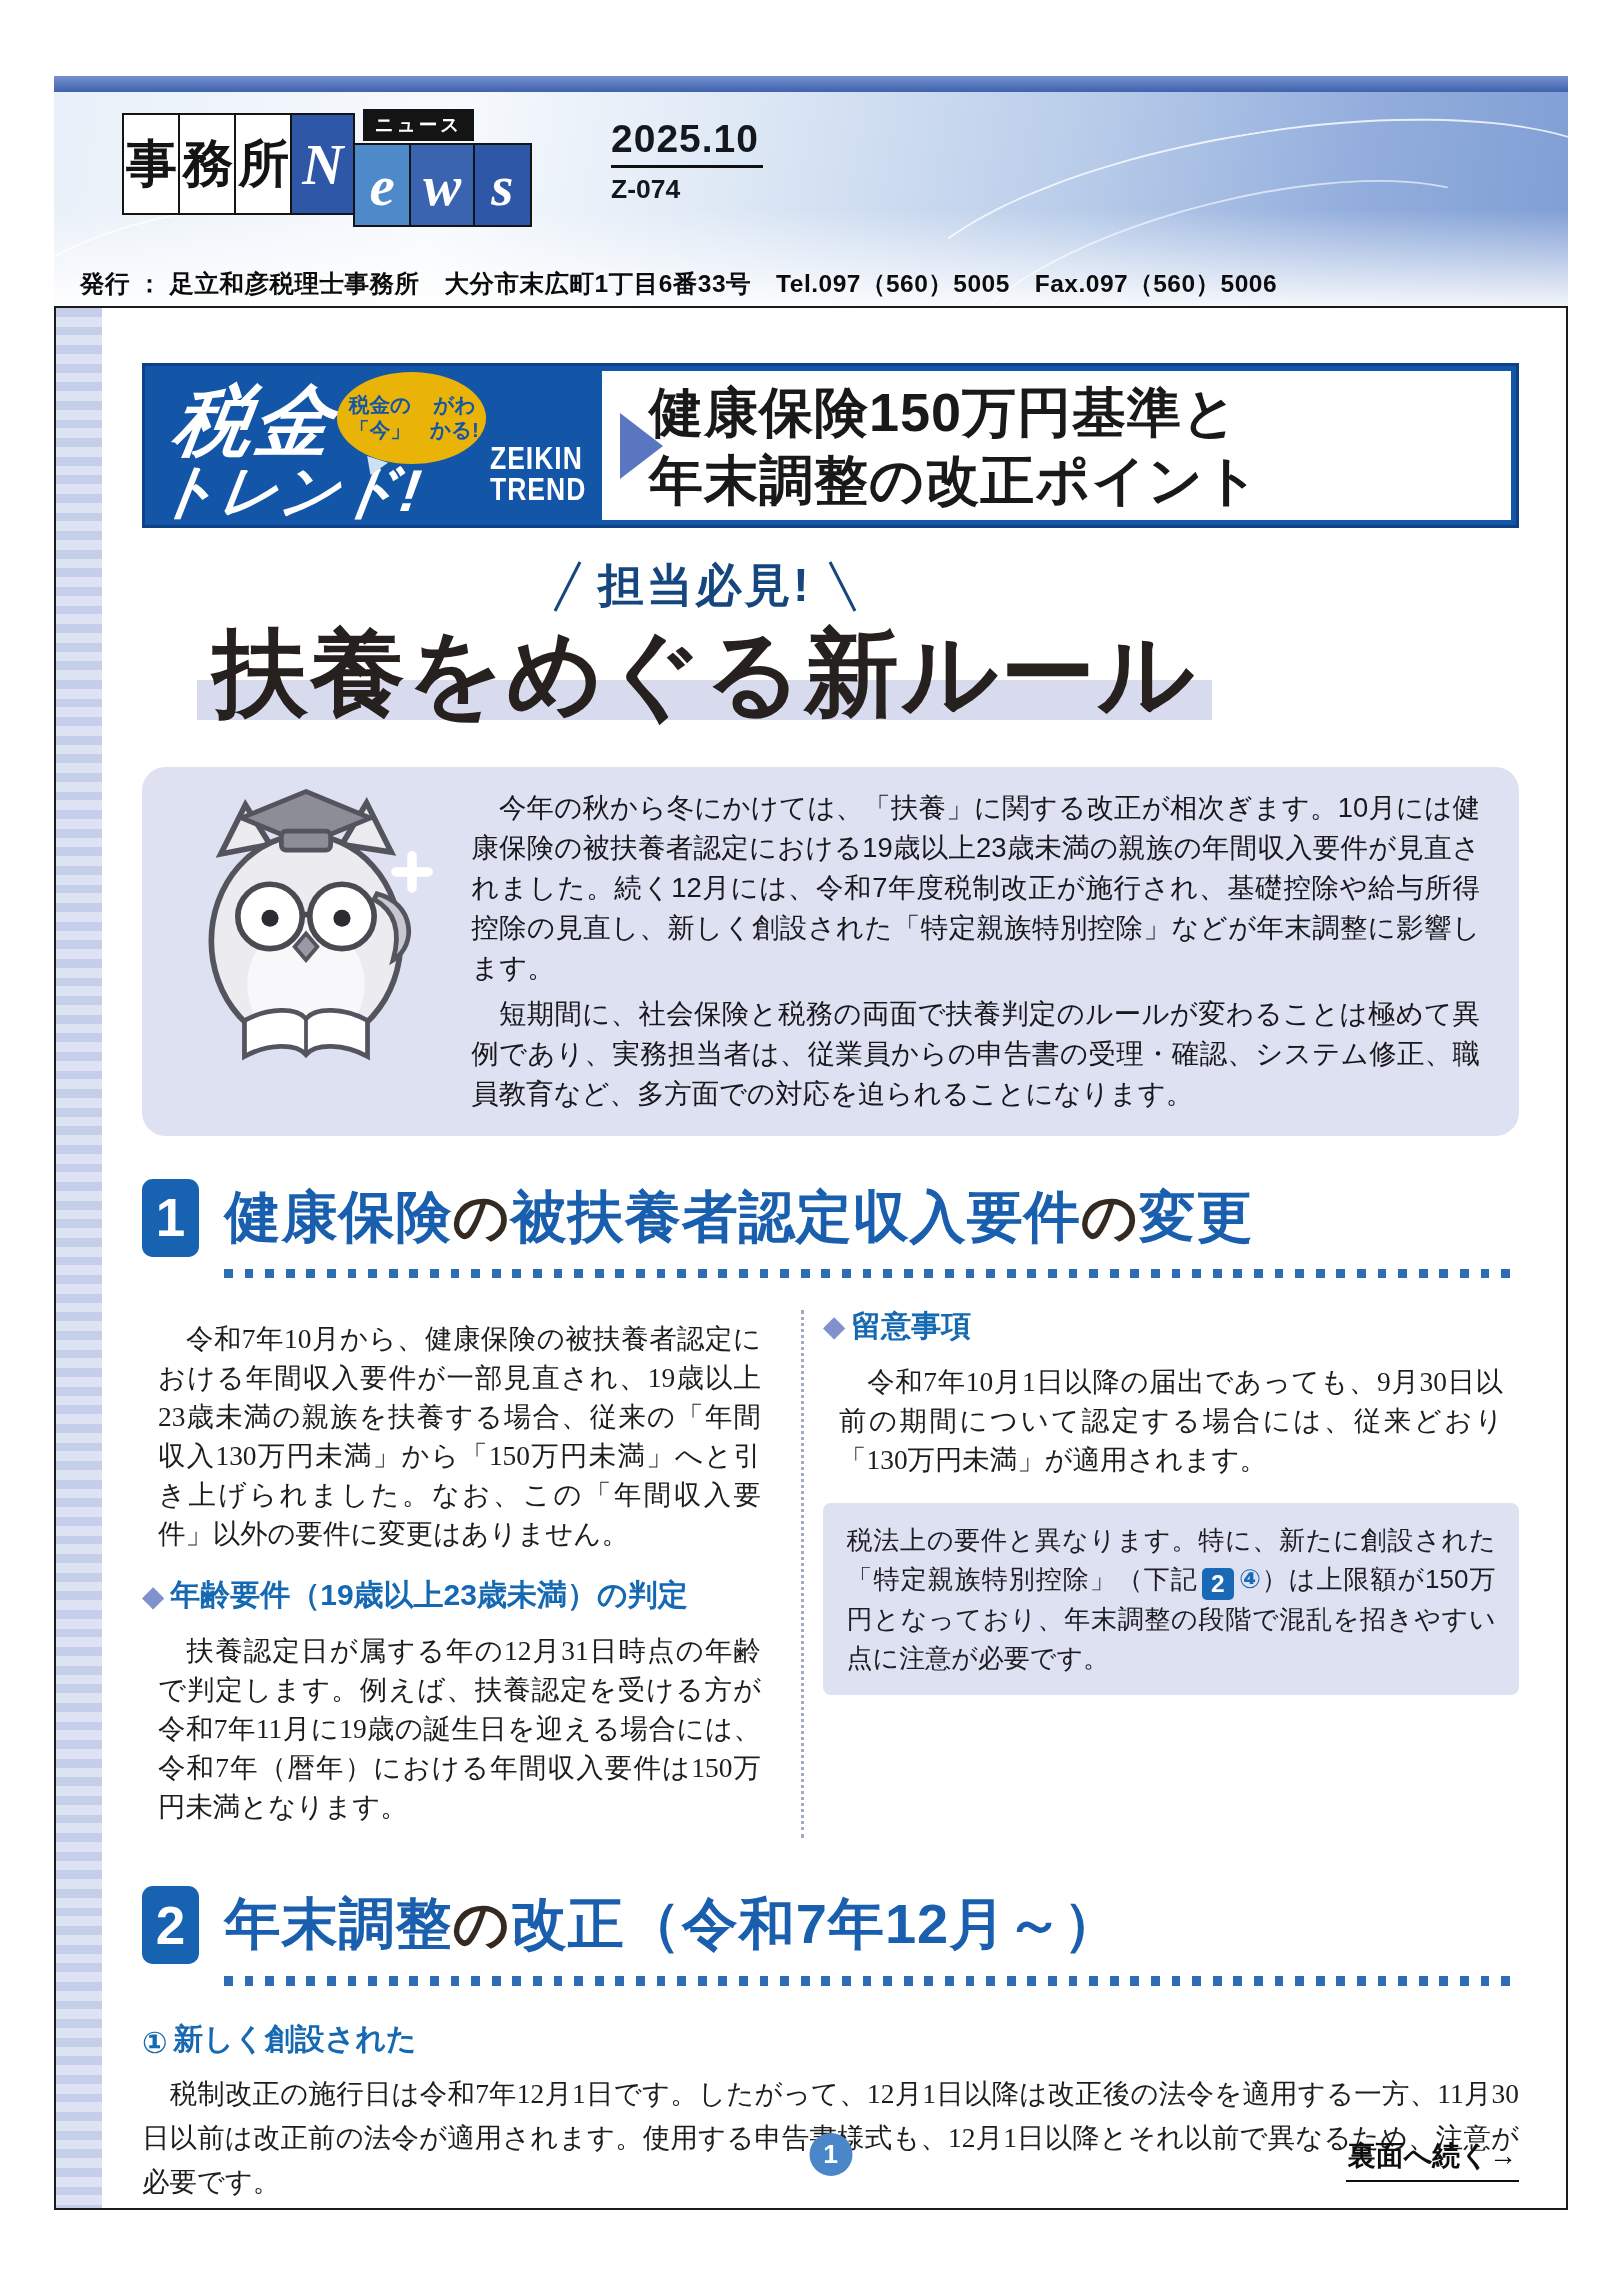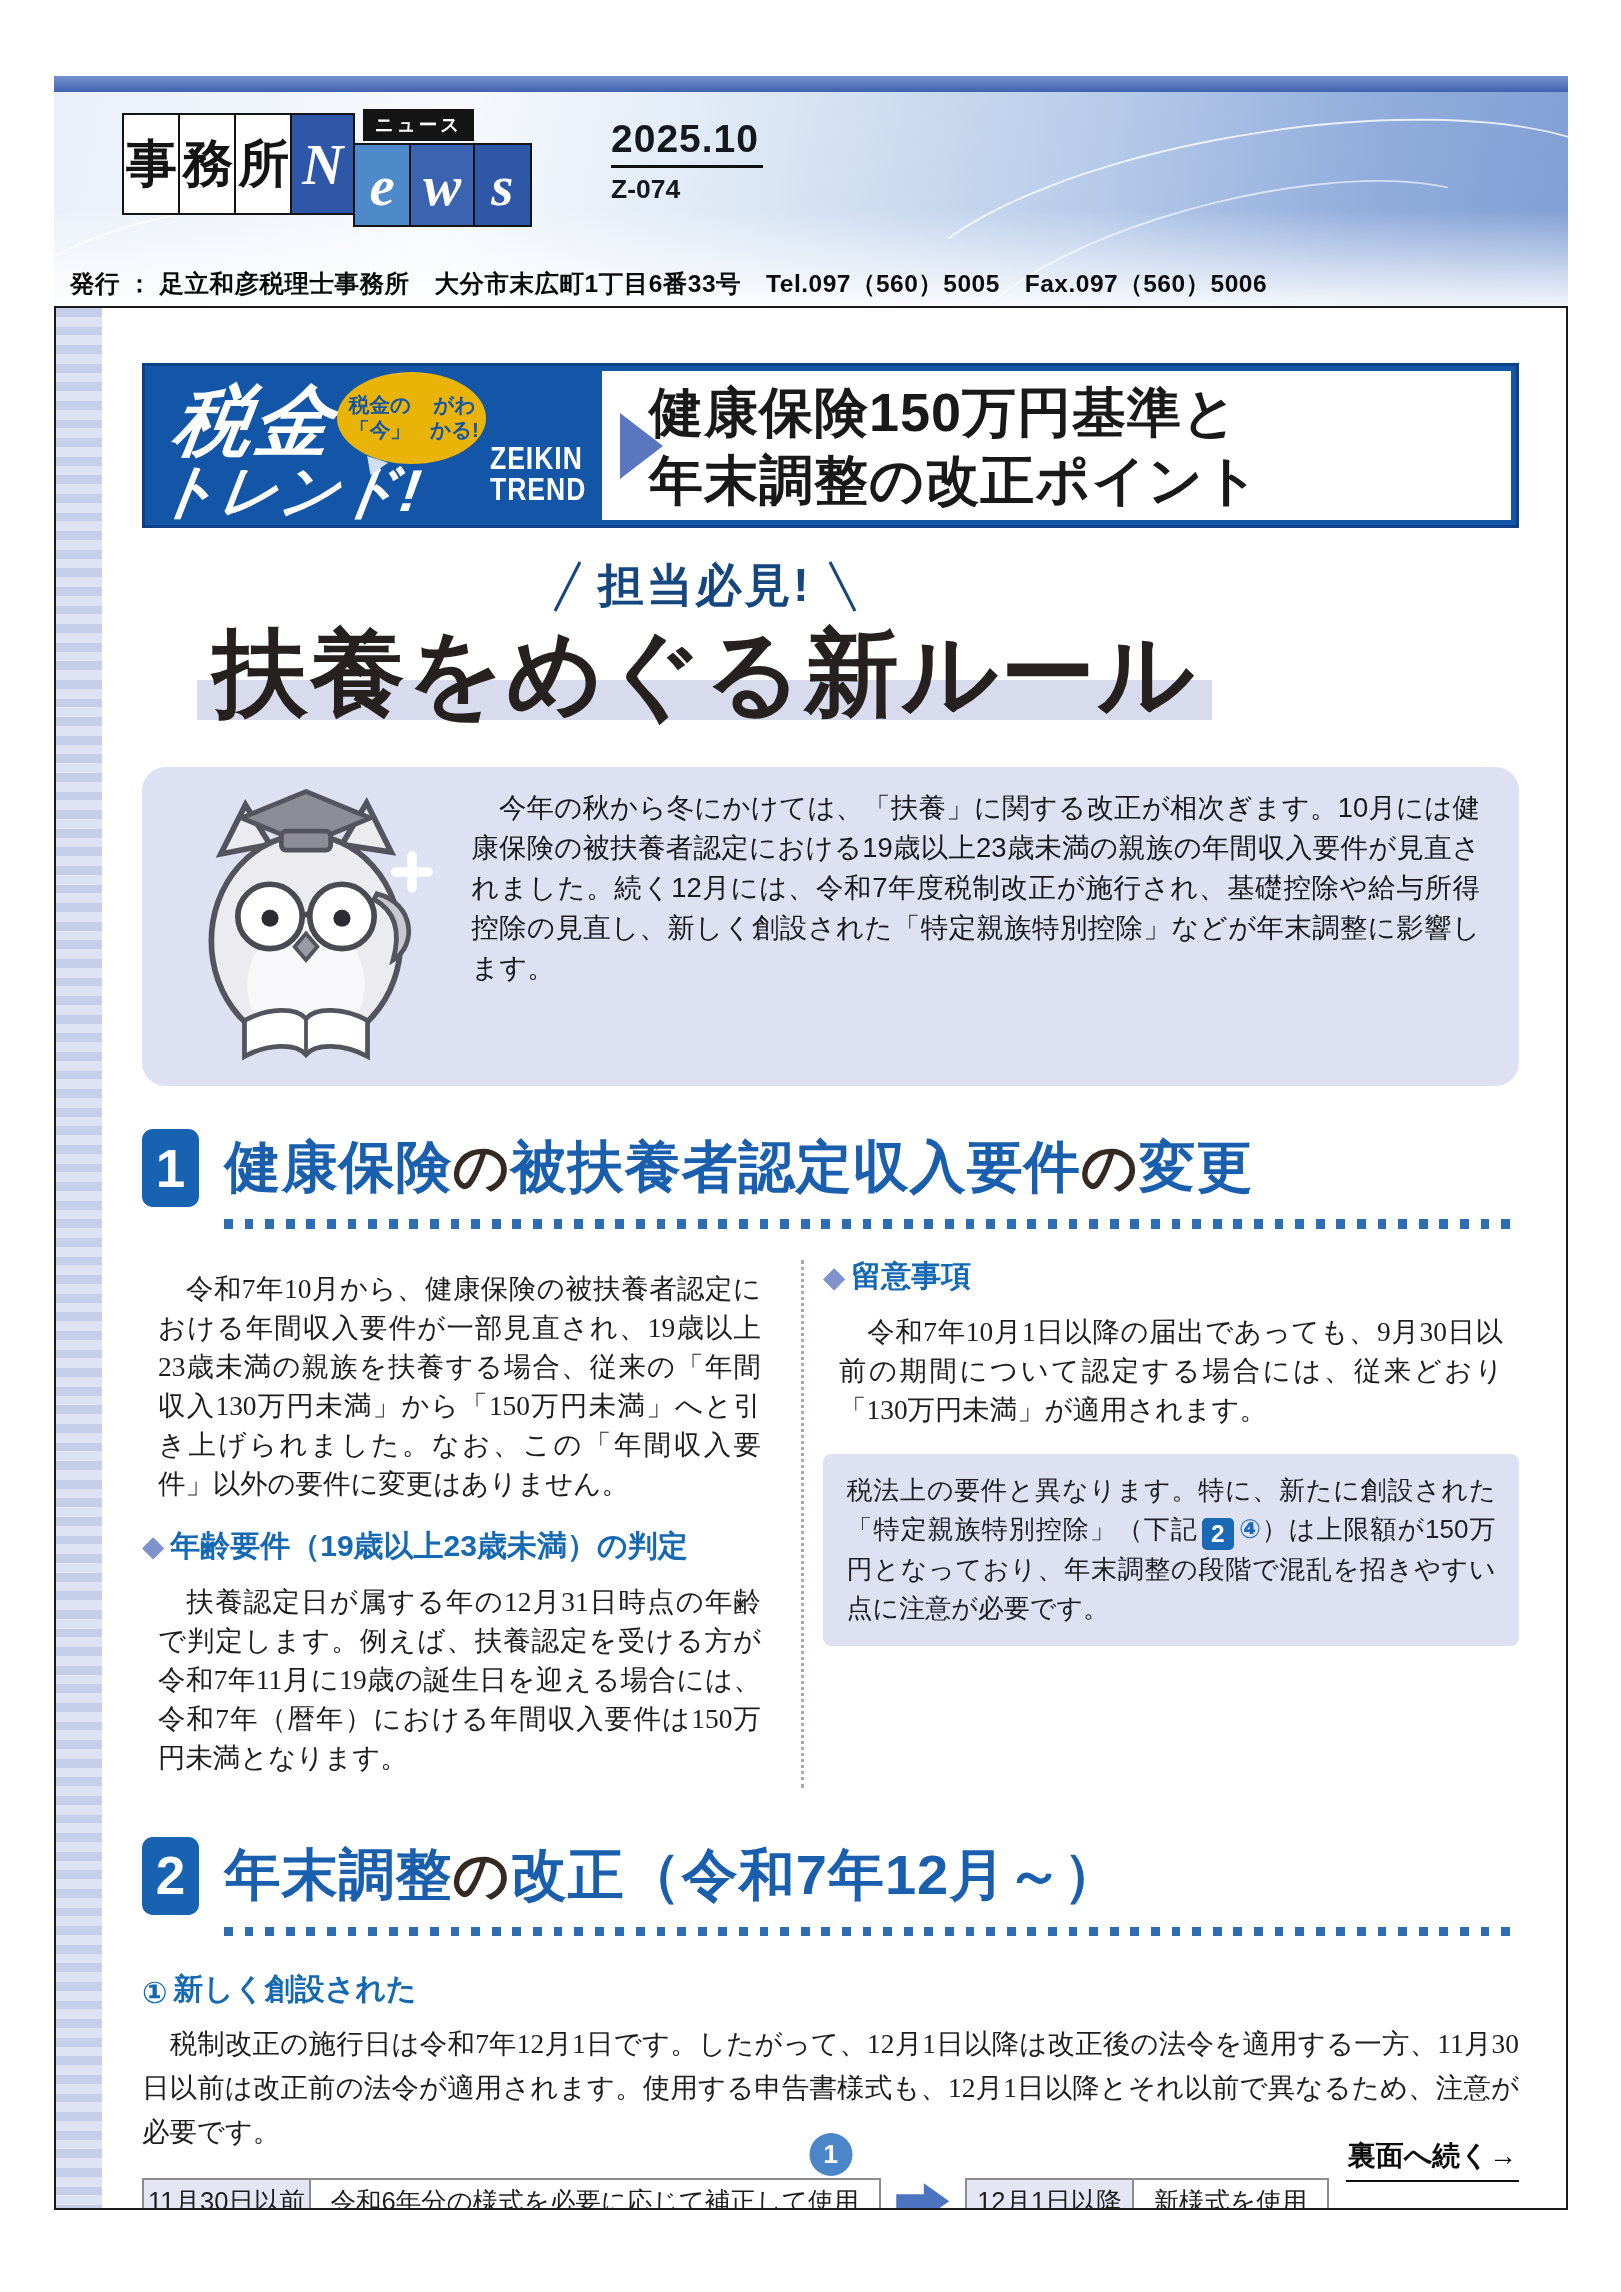--- a/index.html
+++ b/index.html
@@ -25,21 +25,21 @@
   .tile.n{color:#fff;font-size:57px;font-weight:700;font-style:italic;font-family:"Liberation Serif","DejaVu Serif",serif;}
   .n0{width:65px;height:102px;background:#2e57a8;}
   .n1{width:59px;height:84px;background:#4e8ac9;margin-top:30px;}
   .n2{width:67px;height:84px;background:#3a63b0;margin-top:30px;}
   .n3{width:59px;height:84px;background:#2e57a8;margin-top:30px;}
   .ruby-tile{position:absolute;left:238px;top:-3.9px;background:#141414;color:#fff;font-size:18.6px;font-weight:700;
     padding:2.9px 11.8px;letter-spacing:2.9px;}
   .issue{position:absolute;left:557px;top:25.5px;z-index:3;color:#14181d;}
   .issue-date{font-size:39px;font-weight:900;letter-spacing:1px;border-bottom:3.9px solid #101010;padding:0 3.9px 3.9px 0;}
   .issue-code{font-size:26.5px;font-weight:900;margin-top:5.9px;}
-  .publisher{position:absolute;left:16px;bottom:5.9px;z-index:3;font-size:24.5px;font-weight:700;color:#0c0c0c;letter-spacing:0.5px;}
+  .publisher{position:absolute;left:26px;bottom:5.9px;z-index:3;font-size:24.5px;font-weight:700;color:#0c0c0c;letter-spacing:0.5px;}
 
   
   .content-box{position:absolute;left:54px;top:306px;width:1514px;height:1904px;border:2.9px solid #1b1b1b;
     box-sizing:border-box;background:#fff;overflow:hidden;}
   .stripe{position:absolute;left:0;top:0;bottom:0;width:46px;
     background:repeating-linear-gradient(180deg,#c5cfe9 0 8.8px,#dde3f2 8.8px 18.6px);}
   .content{position:relative;margin-left:86px;margin-right:47px;}
 
   
   .masthead{position:relative;height:165px;margin-top:55px;background:#1356a8;border:3.9px solid #0d4187;
@@ -209,20 +209,21 @@
             <line x1="146" y1="140" x2="154" y2="140" stroke="#4a4a52" stroke-width="6"></line>
             <circle cx="112" cy="144" r="9" fill="#2b2b31"></circle>
             <circle cx="188" cy="144" r="9" fill="#2b2b31"></circle>
             <polygon points="150,160 138,174 150,188 162,174" fill="#9a9aa4" stroke="#54545e" stroke-width="4"></polygon>
             <path d="M85,252 C110,238 140,238 150,250 C160,238 190,238 215,252 L215,290 C190,276 160,276 150,288 C140,276 110,276 85,290 Z" fill="#ffffff" stroke="#54545e" stroke-width="5"></path>
             <line x1="150" y1="250" x2="150" y2="288" stroke="#54545e" stroke-width="4"></line>
           </svg>
         </div>
         <div class="intro-text">
           <p>　今年の秋から冬にかけては、「扶養」に関する改正が相次ぎます。10月には健康保険の被扶養者認定における19歳以上23歳未満の親族の年間収入要件が見直されました。続く12月には、令和7年度税制改正が施行され、基礎控除や給与所得控除の見直し、新しく創設された「特定親族特別控除」などが年末調整に影響します。</p>
+          <p>　短期間に、社会保険と税務の両面で扶養判定のルールが変わることは極めて異例であり、実務担当者は、従業員からの申告書の受理・確認、システム修正、職員教育など、多方面での対応を迫られることになります。</p>
         </div>
       </div>
 
       <div class="sec-head">
         <div class="sec-num">1</div>
         <div class="sec-title">
           <span>健康保険</span><span class="accent">の</span><span>被扶養者認定収入要件</span><span class="accent">の</span><span>変更</span>
         </div>
       </div>
       <div class="sec-dots"></div>

